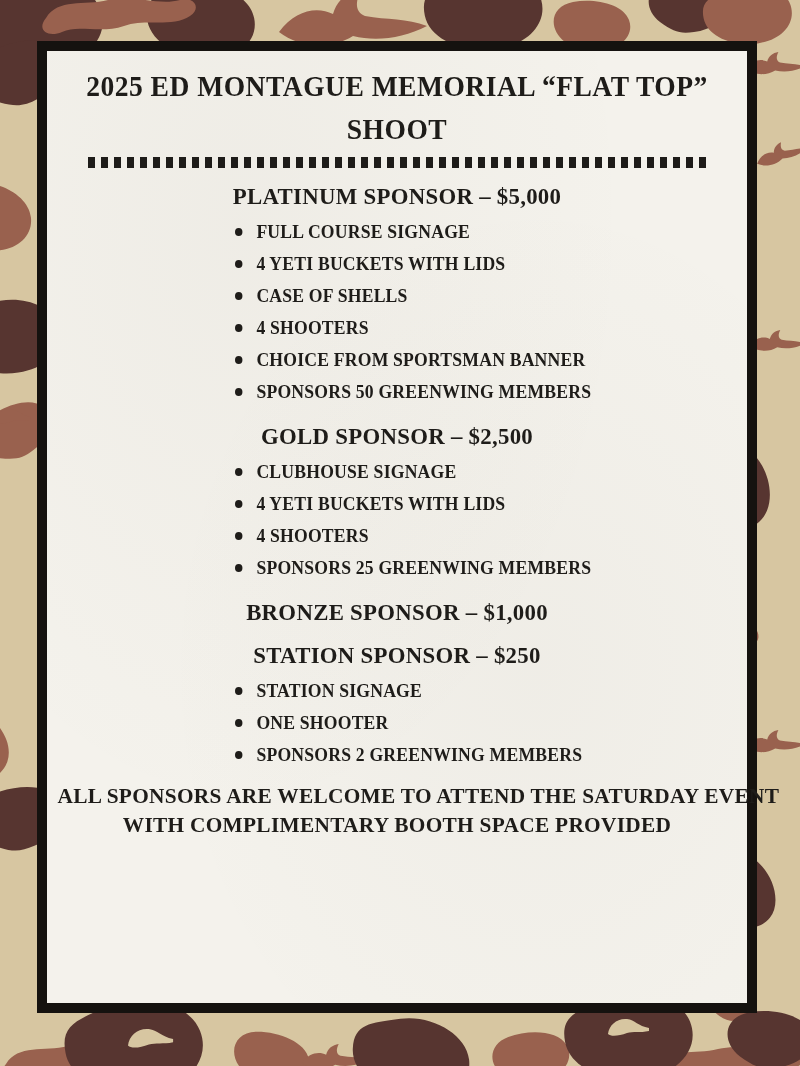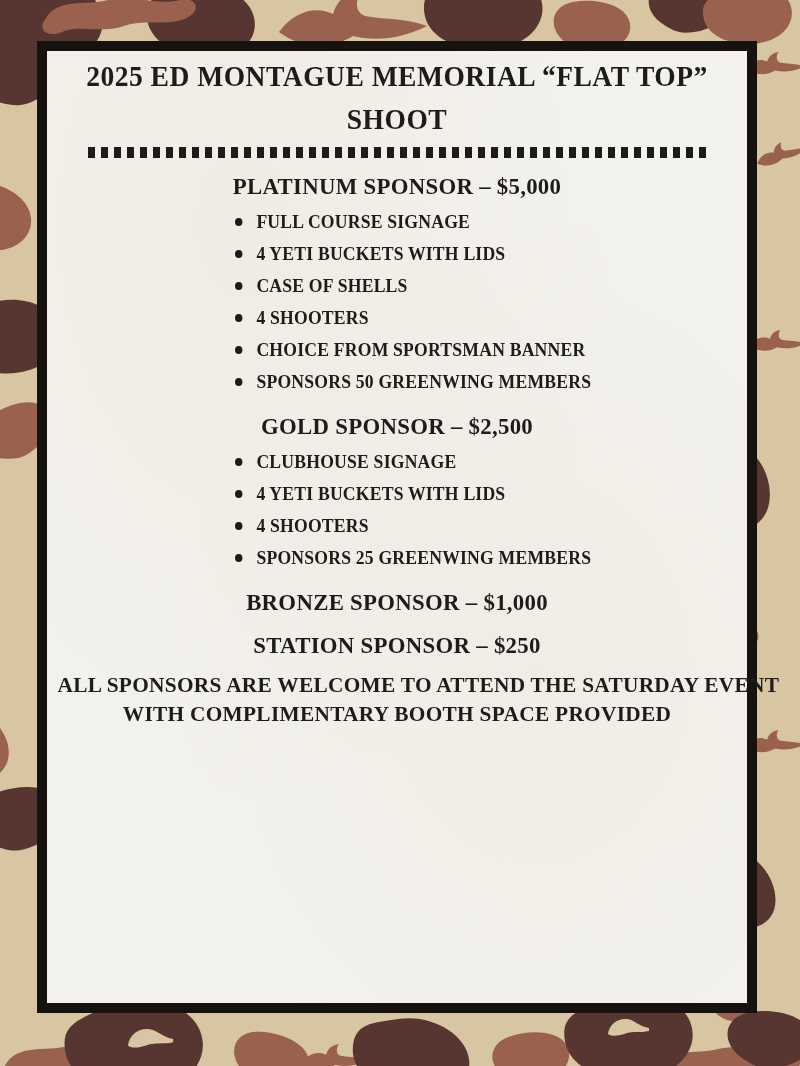--- a/index.html
+++ b/index.html
@@ -23,21 +23,21 @@
   .k-dark{fill:var(--camo-dark);}
 
   .panel{
     position:absolute;left:37px;top:41px;width:720px;height:972px;
     border:10px solid var(--frame);
     background:
       radial-gradient(ellipse at 28% 18%, rgba(90,80,60,0.035), transparent 55%),
       radial-gradient(ellipse at 70% 65%, rgba(90,80,60,0.03), transparent 55%),
       var(--paper);
   }
-  .content{padding-top:4px;}
+  .content{padding-top:14px;}
 
   .title{
     margin:0;text-align:center;
     font-weight:bold;font-size:29px;line-height:43px;letter-spacing:.5px;
     transform:scaleX(.95);
   }
   .divider{
     width:618px;height:11px;margin:6px auto 0;
     background:repeating-linear-gradient(90deg,var(--ink) 0 7px,transparent 7px 13px);
   }
@@ -195,20 +195,34 @@
               <span class="dot"></span>
               <span>SPONSORS 25 GREENWING MEMBERS</span>
             </li>
           </ul>
         </section>
         <section>
           <h2 class="section-heading">BRONZE SPONSOR – $1,000</h2>
         </section>
         <section>
           <h2 class="section-heading">STATION SPONSOR – $250</h2>
+          <ul class="benefits">
+            <li>
+              <span class="dot"></span>
+              <span>STATION SIGNAGE</span>
+            </li>
+            <li>
+              <span class="dot"></span>
+              <span>ONE SHOOTER</span>
+            </li>
+            <li>
+              <span class="dot"></span>
+              <span>SPONSORS 2 GREENWING MEMBERS</span>
+            </li>
+          </ul>
         </section>
       </div>
 
     <div class="footer">
       <div>ALL SPONSORS ARE WELCOME TO ATTEND THE SATURDAY EVENT</div>
       <div>WITH COMPLIMENTARY BOOTH SPACE PROVIDED</div>
     </div>
 
   </div>
 </main>

